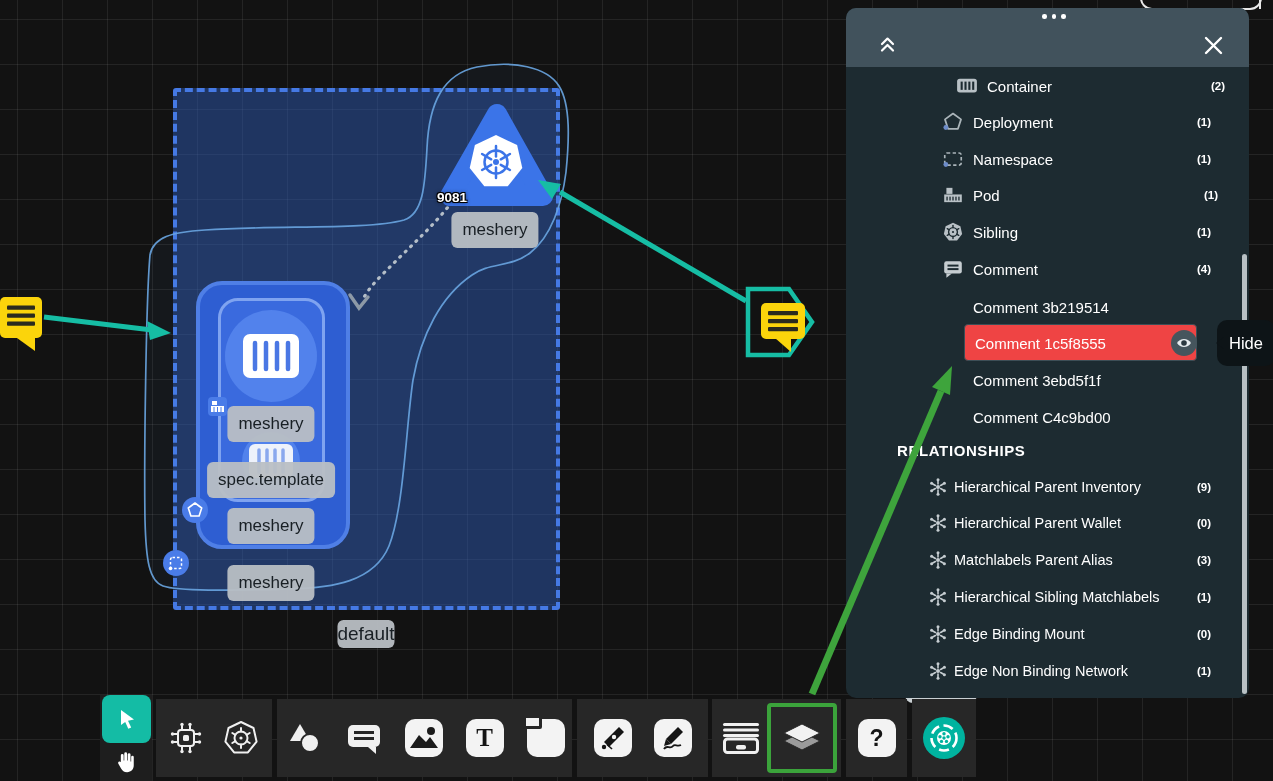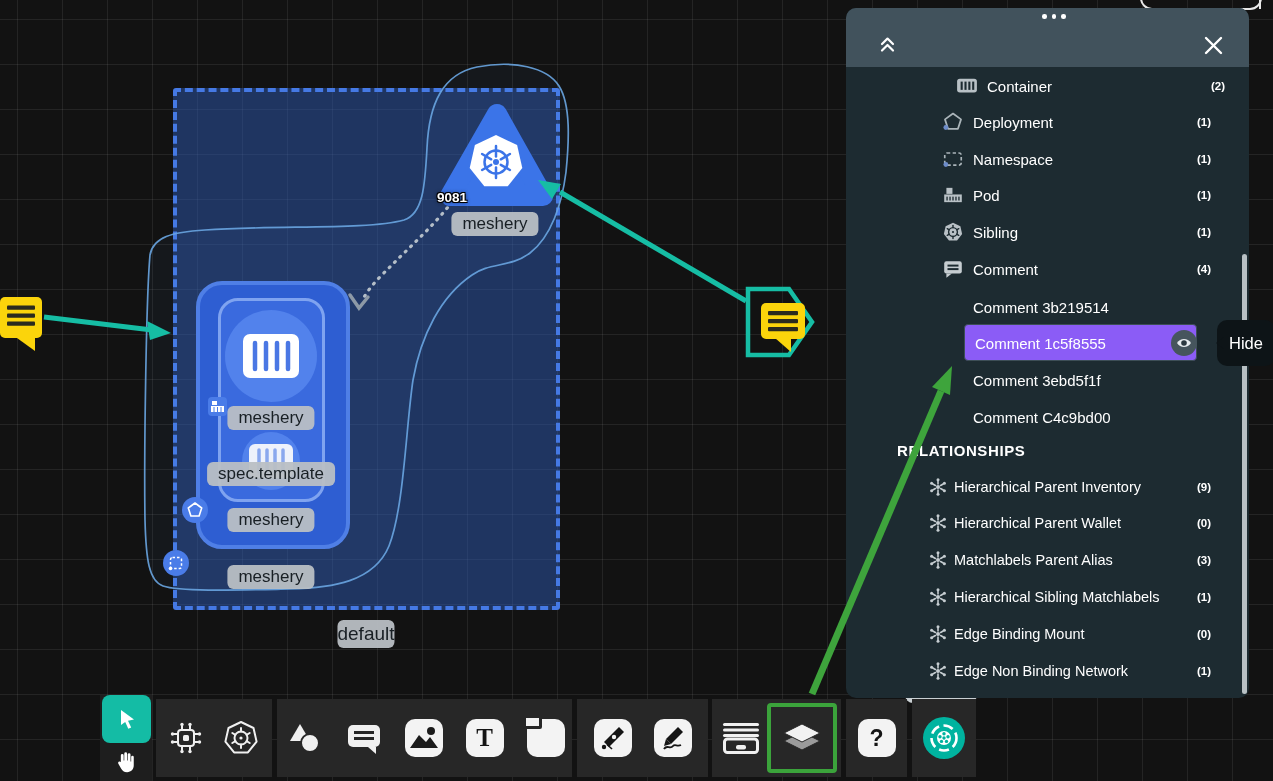--- a/index.html
+++ b/index.html
@@ -16,39 +16,39 @@
   #deployment-rect{left:196px;top:281px;width:154px;height:268px;box-sizing:border-box;
     background:#2e5ed2;border:4px solid #4f7fe6;border-radius:26px;z-index:4;}
   #pod-rect{left:218px;top:298px;width:107px;height:204px;box-sizing:border-box;
     background:#3a6ade;border:3px solid #7fa3f0;border-radius:20px;z-index:5;}
   #svg-under{left:0;top:0;z-index:3;}
   #svg-nodes{left:0;top:0;z-index:6;}
   #svg-arrows{left:0;top:0;z-index:7;}
   #svg-annotation{left:0;top:0;z-index:40;pointer-events:none;}
 
   .clabel{position:absolute;transform:translateX(-50%);background:rgba(185,191,196,0.95);
-    color:#181f24;border-radius:6px;padding:2px 11px;font-size:17px;z-index:7;white-space:nowrap;}
+    color:#181f24;border-radius:6px;padding:8px 11px;font-size:17px;z-index:7;white-space:nowrap;}
   #port-label{position:absolute;transform:translateX(-50%);color:#fff;font-size:13.5px;font-weight:600;z-index:7;
     text-shadow:1px 1px 0 #000,-1px -1px 0 #000,1px -1px 0 #000,-1px 1px 0 #000,0 0 4px #000;}
 
   
   #panel{left:846px;top:8px;width:403px;height:690px;background:#1d2b31;border-radius:10px;z-index:30;}
   #panel-header{position:absolute;left:0;top:0;width:100%;height:59px;background:#41525c;border-radius:10px 10px 0 0;}
   #panel-dots{position:absolute;left:196px;top:6px;display:flex;gap:5px;}
   #panel-dots i{width:4.5px;height:4.5px;border-radius:50%;background:#fff;}
   .hicon{position:absolute;top:26px;}
   .prow{position:absolute;left:0;width:100%;height:36px;}
   .picon{position:absolute;left:96px;top:50%;transform:translateY(-50%);width:22px;height:22px;}
   .plabel{position:absolute;left:127px;top:50%;transform:translateY(-50%);font-size:15px;color:#fff;white-space:nowrap;}
   .pcount{position:absolute;right:38px;top:50%;transform:translateY(-50%);font-size:11.5px;font-weight:bold;color:#fff;}
   .ricon{position:absolute;left:82px;top:50%;transform:translateY(-50%);width:20px;height:20px;}
   .rlabel{position:absolute;left:108px;top:50%;transform:translateY(-50%);font-size:14.5px;color:#fff;white-space:nowrap;}
   #rel-title{position:absolute;left:51px;top:429px;height:28px;line-height:28px;color:#fff;
     font-size:15px;font-weight:bold;letter-spacing:0.6px;}
-  #highlight-row{position:absolute;left:118px;top:316px;width:233px;height:37px;background:#8b5cf6;
+  #highlight-row{position:absolute;left:118px;top:316px;width:233px;height:37px;background:#ef4444;
     border:1px solid #3d4e56;border-radius:4px;box-sizing:border-box;}
   #highlight-row .plabel{left:10px;}
   #eye-btn{position:absolute;left:206px;top:5px;width:26px;height:26px;border-radius:50%;background:#46555d;
     display:flex;align-items:center;justify-content:center;}
   #scroll-thumb{position:absolute;left:396px;top:246px;width:5px;height:440px;background:rgba(198,205,208,0.92);border-radius:3px;}
   #hide-tooltip{left:1217px;top:320px;width:58px;height:46px;background:#0d1417;border-radius:10px;z-index:41;
     display:flex;align-items:center;justify-content:center;color:#fff;font-size:16.5px;font-weight:500;}
   #hide-tooltip:before{content:"";position:absolute;left:-7px;top:17px;border:6px solid transparent;border-right:8px solid #0d1417;}
 
   
@@ -391,21 +391,21 @@
     <div class="prow" style="top:133px;">
       <span class="picon">
         <svg width="22" height="22" viewBox="0 0 20 20">
             <rect x="2.5" y="4.5" width="15" height="11" rx="2" fill="none" stroke="#aab4b9" stroke-width="1.5" stroke-dasharray="3 2.2"></rect>
             <circle cx="3.5" cy="15" r="2.2" fill="#6d8cc9"></circle>
           </svg>
       </span>
       <span class="plabel">Namespace</span>
       <span class="pcount">(1)</span>
     </div>
-    <div class="prow" style="top:169px;">
+    <div class="prow" style="top:169px;padding-left:7px;">
       <span class="picon">
         <svg width="22" height="22" viewBox="0 0 20 20">
             <rect x="4" y="3.5" width="5.5" height="5.5" fill="#b9c1c6"></rect>
             <rect x="2" y="9.5" width="16" height="7" fill="#b9c1c6"></rect>
         <g fill="#1d2b31">
               <rect x="4" y="11.5" width="1.2" height="3.5"></rect>
               <rect x="6.7" y="11.5" width="1.2" height="3.5"></rect>
               <rect x="9.4" y="11.5" width="1.2" height="3.5"></rect>
               <rect x="12.1" y="11.5" width="1.2" height="3.5"></rect>
               <rect x="14.8" y="11.5" width="1.2" height="3.5"></rect>

